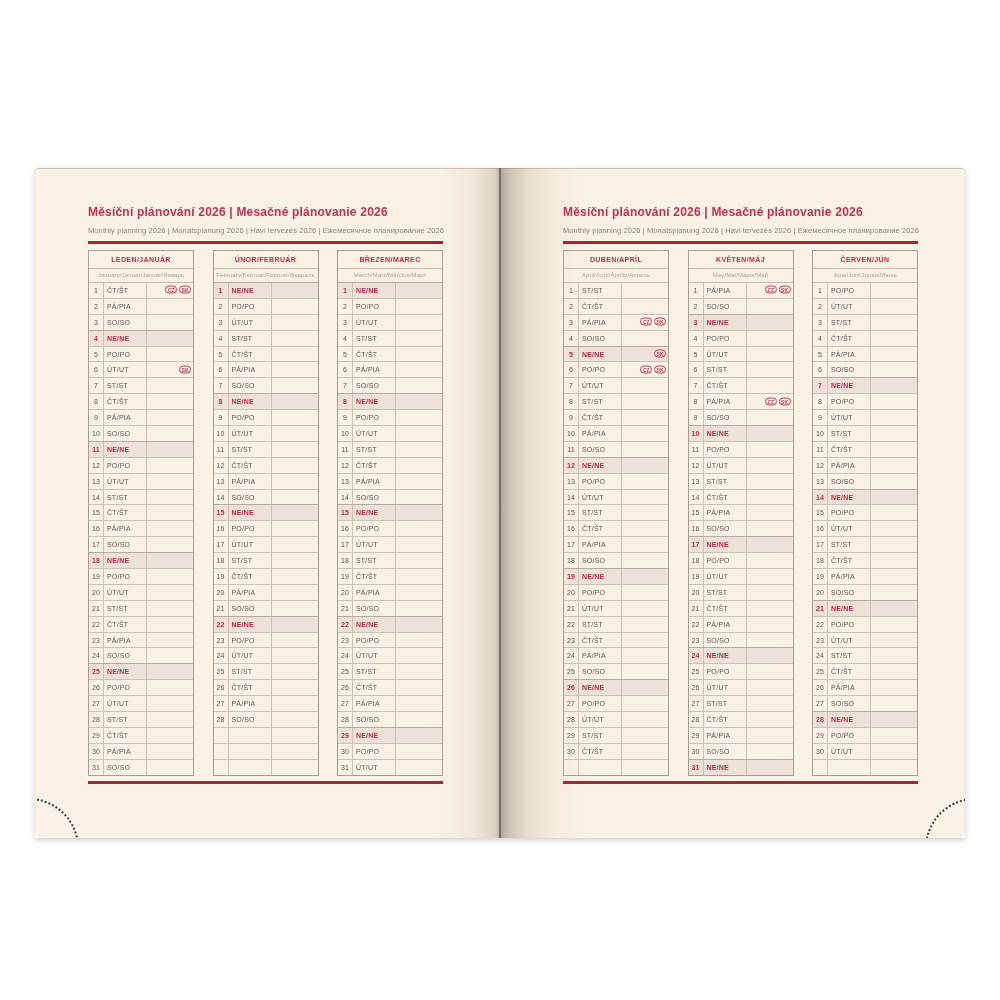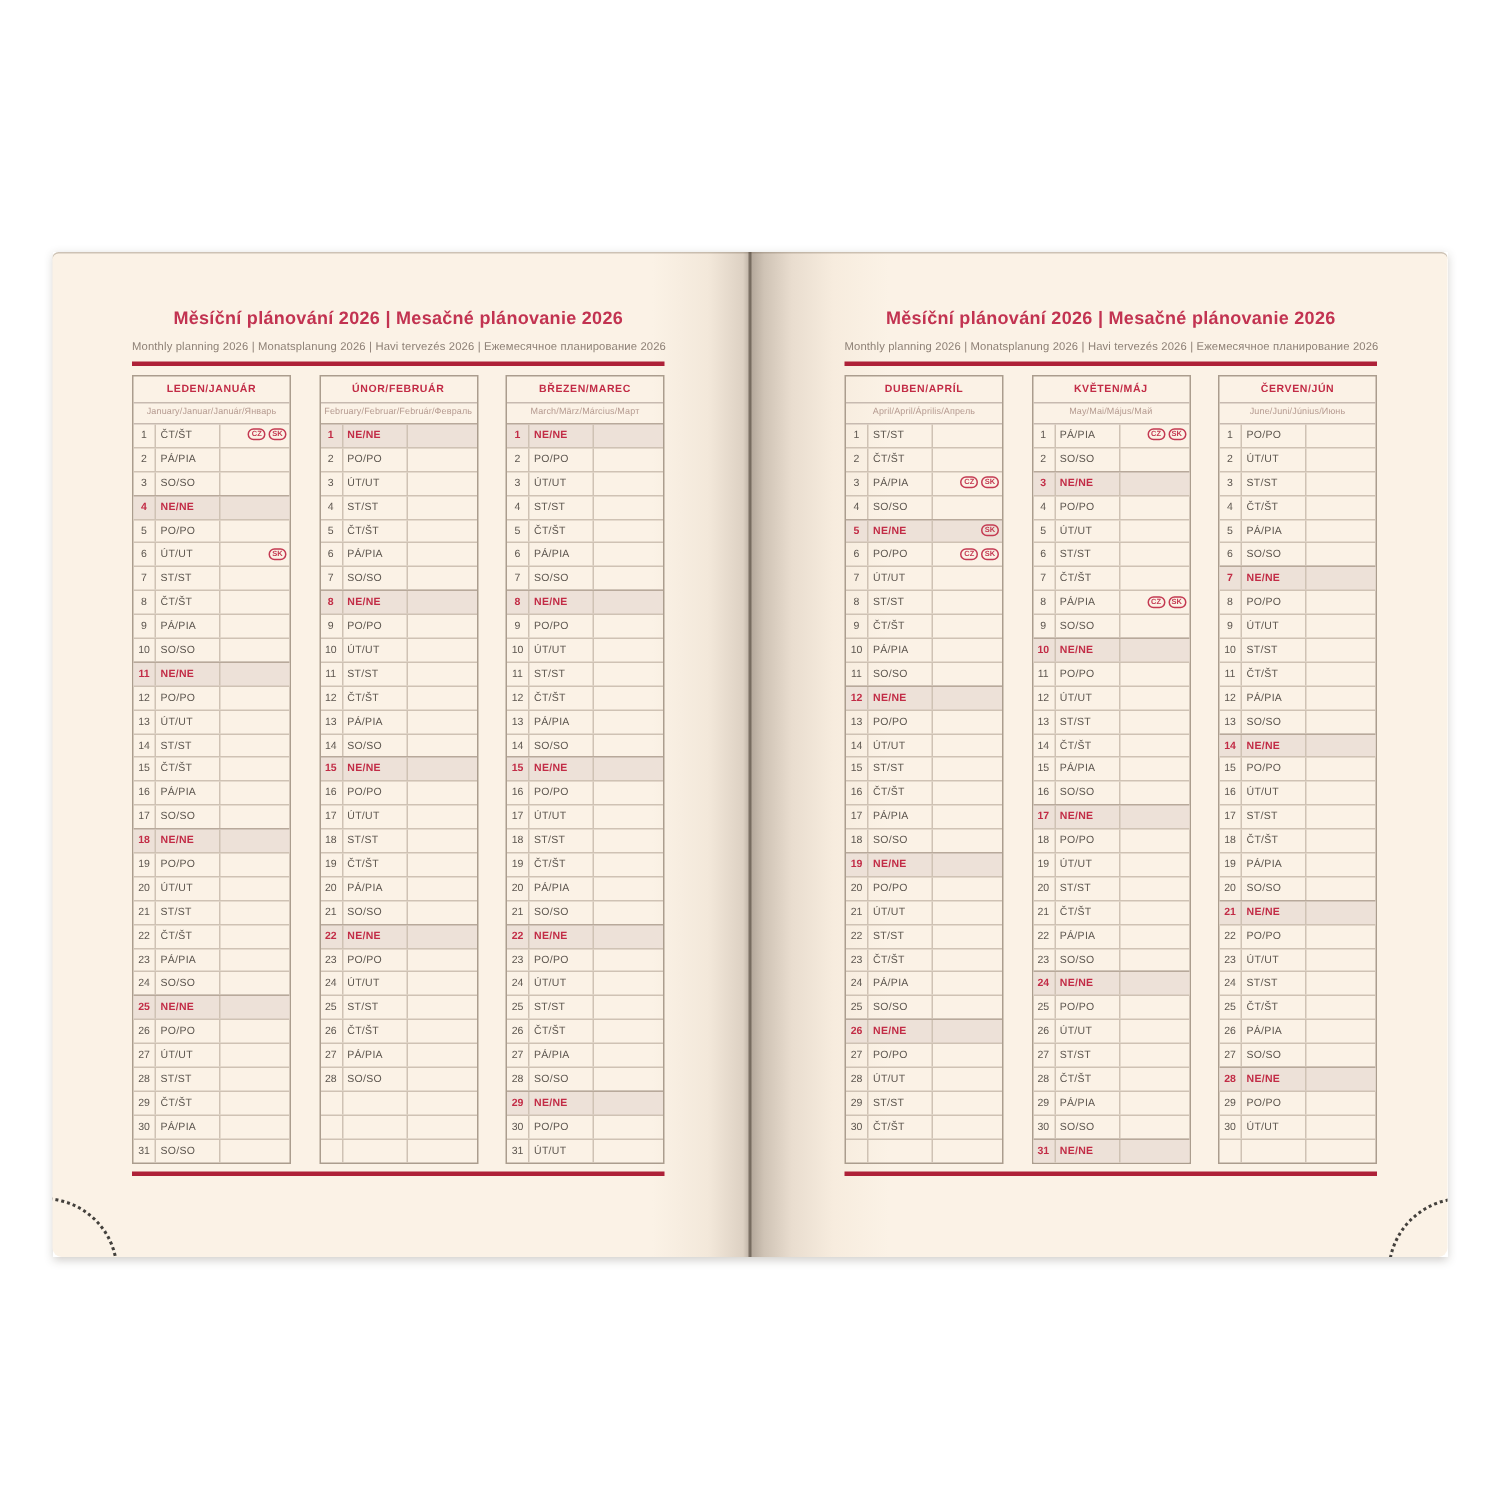--- a/index.html
+++ b/index.html
@@ -13,21 +13,21 @@
   .page-left{border-radius:4px 0 0 6px;
     background:linear-gradient(to right,#fbf2e6 0%,#fbf2e6 86%,#f3e8da 94%,#ddd1c3 99%,#bcb0a3 100%);
     box-shadow:inset 0 1px 0 rgba(120,105,90,.35);}
   .page-right{border-radius:0 4px 6px 0;
     background:linear-gradient(to right,#b1a598 0%,#cfc3b5 2%,#e9ddcf 6%,#f7ecde 12%,#fbf2e6 20%,#fbf2e6 100%);
     box-shadow:inset 0 1px 0 rgba(120,105,90,.35);}
   .spine-line{position:absolute;left:464px;top:0;width:2px;height:670px;background:rgba(70,58,48,.55);z-index:5;}
   .content{position:absolute;top:35px;width:355px;height:590px;}
   .page-left .content{left:53px;}
   .page-right .content{left:63px;}
-  .title{position:absolute;top:2px;left:0;width:100%;text-align:center;
+  .title{position:absolute;top:2px;left:0;width:100%;
          font-size:12px;font-weight:bold;color:#c23351;letter-spacing:.2px;}
   .subtitle{position:absolute;top:23px;left:0;width:100%;text-align:center;
             font-size:7.5px;color:#8e8176;letter-spacing:.1px;white-space:nowrap;}
   .rule{position:absolute;left:0;width:355px;height:2.5px;background:#ae2138;}
   .rule-top{top:38px;}
   .rule-bottom{top:578px;}
   .months-row{position:absolute;top:47px;left:0;width:355px;display:flex;gap:18.5px;}
   .month{width:106px;box-sizing:border-box;border:1px solid #ab9d8e;display:flex;flex-direction:column;}
   .m-head{height:17px;line-height:17px;text-align:center;font-size:7px;font-weight:bold;
           color:#c22c46;letter-spacing:.4px;border-bottom:1px solid #c7bab0;white-space:nowrap;}

